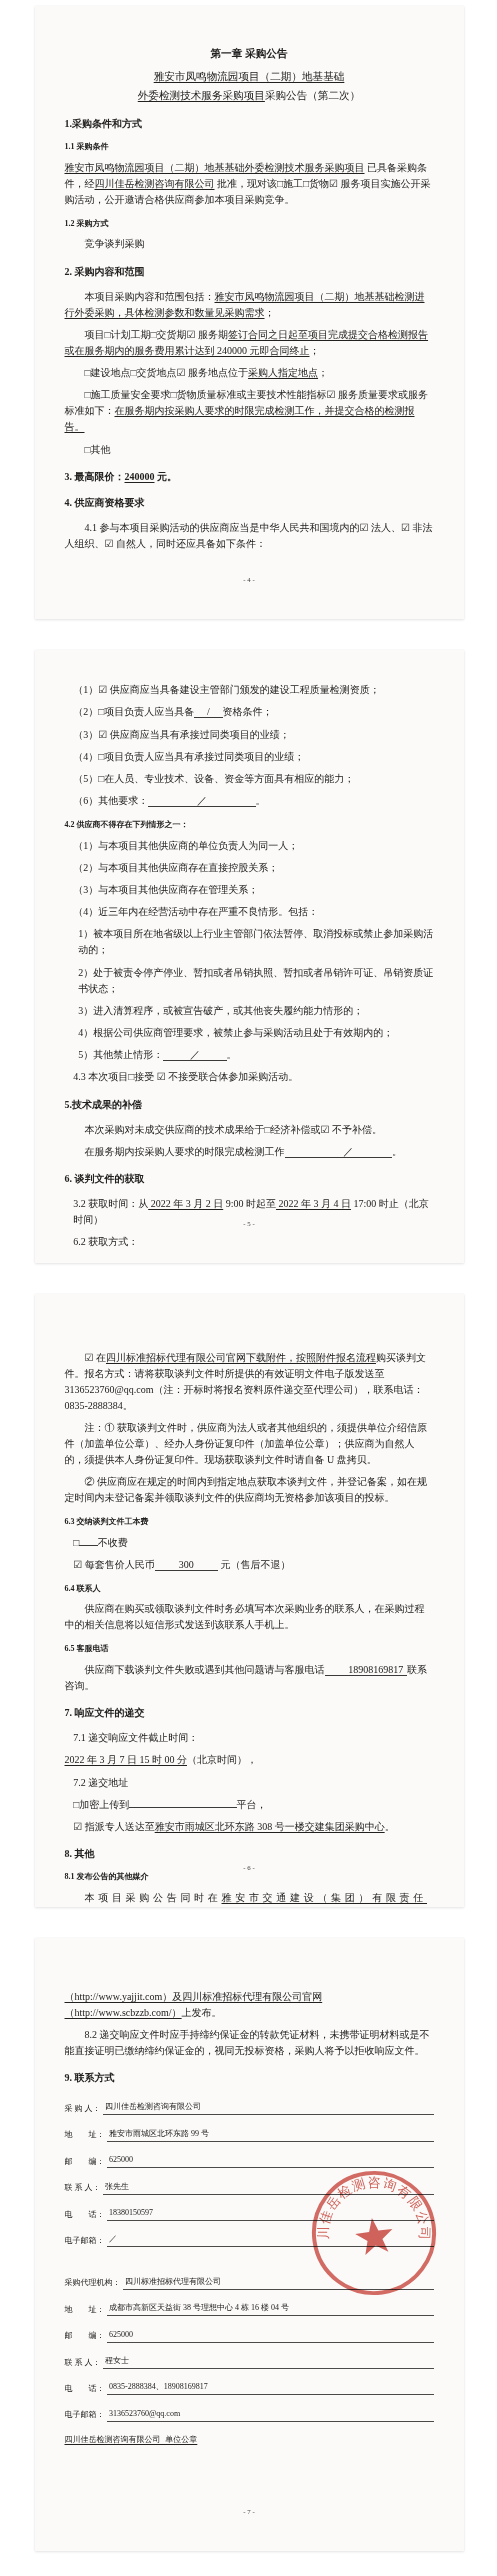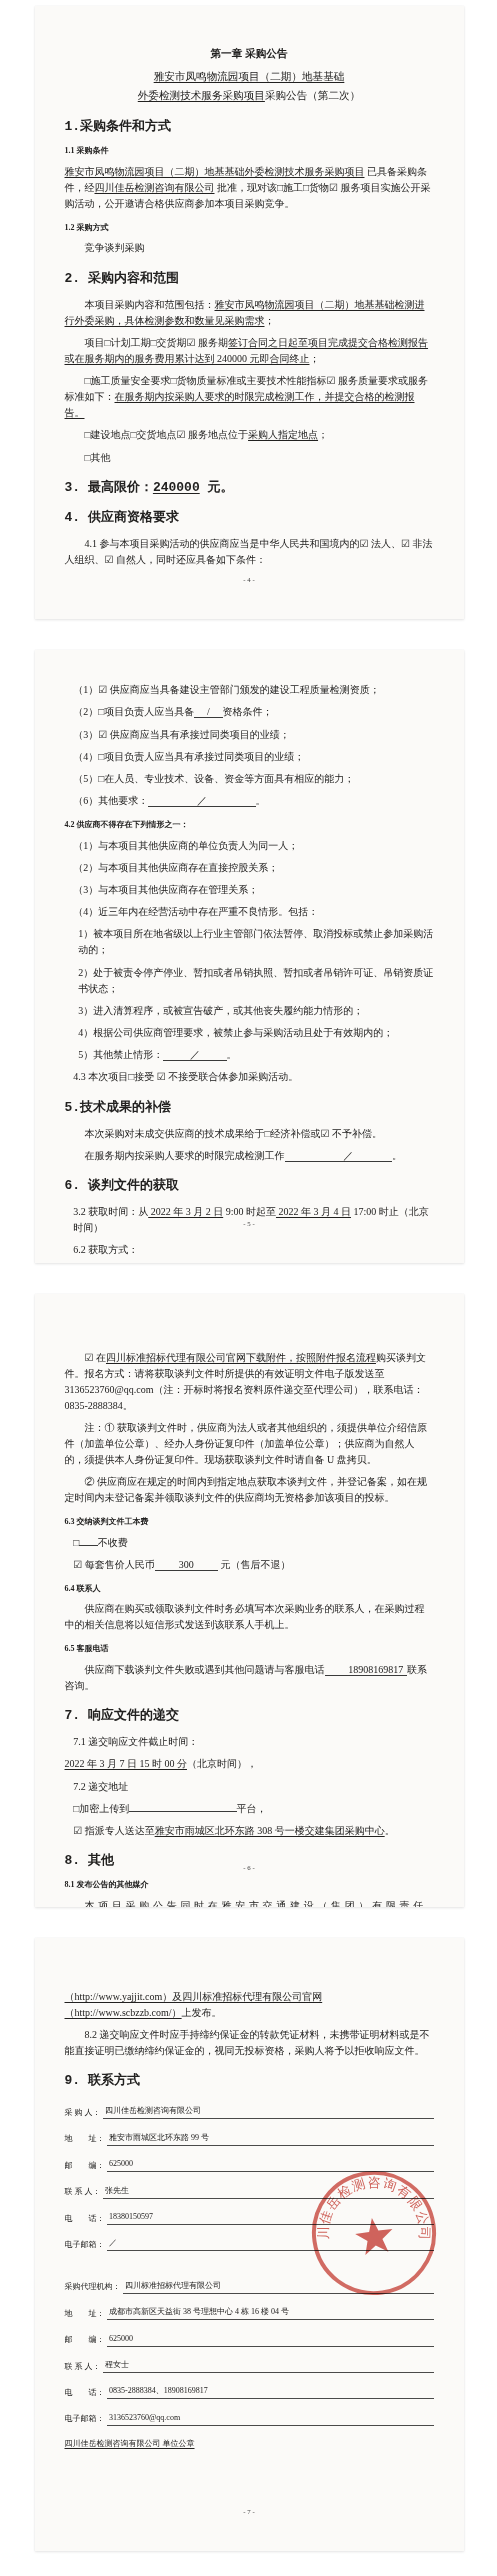--- a/index.html
+++ b/index.html
@@ -32,23 +32,23 @@
   }
   .doc-title{
     text-align:center;
     font-family:"Liberation Sans","DejaVu Sans",sans-serif;
     font-weight:normal;
     font-size:10.6px;
     line-height:19px;
     margin:0;
   }
   .h1{
-    font-family:Liberation Mono, monospace;
+    font-family:Liberation Serif, serif;
     font-weight:bold;
-    font-size:13px;
+    font-size:10px;
     margin:12.4px 0 10px 0;
   }
   .h2{
     font-weight:bold;
     font-size:8px;
     margin:10px 0 7.5px 0;
   }
   .t{
     font-size:10px;
     line-height:16px;
@@ -98,20 +98,21 @@
     flex:1;
     border-bottom:0.6px solid #4a4a4a;
     padding:0 2.5px 0.6px 2.5px;
     min-height:11.2px;
   }
   .seal-note{
     font-size:8px;
     line-height:12.4px;
     text-decoration:underline;
     text-underline-offset:1.9px;
+    font-family:Liberation Mono, monospace;
   }
   .stamp{
     position:absolute;
     top:229px;
     right:23.6px;
     width:132px;
     height:132px;
     transform:rotate(-8deg);
     mix-blend-mode:multiply;
     opacity:.9;
@@ -130,22 +131,22 @@
 
     <div class="h1">1.采购条件和方式</div>
     <div class="h2">1.1 采购条件</div>
     <p class="t"><span class="u">雅安市凤鸣物流园项目（二期）地基基础外委检测技术服务采购项目</span><span> 已具备采购条件，经</span><span class="u">四川佳岳检测咨询有限公司</span><span> 批准，现对该□施工□货物☑ 服务项目实施公开采购活动，公开邀请合格供应商参加本项目采购竞争。</span></p>
     <div class="h2">1.2 采购方式</div>
     <p class="t ind">竞争谈判采购</p>
 
     <div class="h1">2. 采购内容和范围</div>
     <p class="t ind"><span>本项目采购内容和范围包括：</span><span class="u">雅安市凤鸣物流园项目（二期）地基基础检测进行外委采购，具体检测参数和数量见采购需求</span><span>；</span></p>
     <p class="t ind"><span>项目□计划工期□交货期☑ 服务期</span><span class="u">签订合同之日起至项目完成提交合格检测报告或在服务期内的服务费用累计达到 240000 元即合同终止</span><span>；</span></p>
+    <p class="t ind"><span>□建设地点□交货地点☑ 服务地点位于</span><span class="u">采购人指定地点</span><span>；</span></p>
     <p class="t ind"><span>□施工质量安全要求□货物质量标准或主要技术性能指标☑ 服务质量要求或服务标准如下：</span><span class="u">在服务期内按采购人要求的时限完成检测工作，并提交合格的检测报告。</span></p>
-    <p class="t ind"><span>□建设地点□交货地点☑ 服务地点位于</span><span class="u">采购人指定地点</span><span>；</span></p>
     <p class="t ind">□其他</p>
 
     <div class="h1"><span>3. 最高限价：</span><span class="u">240000</span><span> 元。</span></div>
     <div class="h1">4.  供应商资格要求</div>
     <p class="t ind">4.1 参与本项目采购活动的供应商应当是中华人民共和国境内的☑ 法人、☑ 非法人组织、☑ 自然人，同时还应具备如下条件：</p>
 
     <div class="page-num">- 4 -</div>
   </div>
 
   <div class="page">

